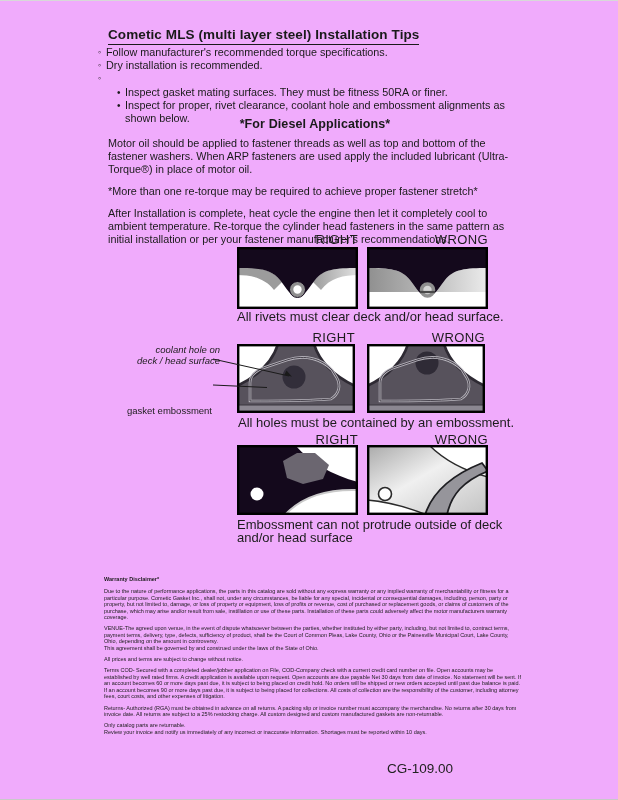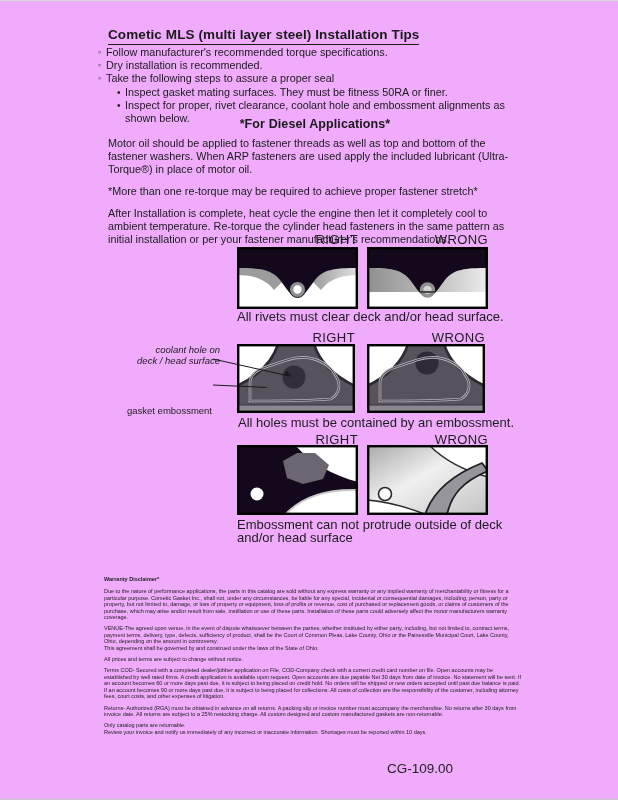--- a/index.html
+++ b/index.html
@@ -49,21 +49,20 @@
     <div class="b-item">
         <span class="marker">◦</span>
         <span>Follow manufacturer's recommended torque specifications.</span>
       </div>
     <div class="b-item">
         <span class="marker">◦</span>
         <span>Dry installation is recommended.</span>
       </div>
     <div class="b-item">
         <span class="marker">◦</span>
-        <span>Take the following steps to assure a proper seal</span>
       </div>
     <div class="b-item sub">
         <span class="marker">•</span>
         <span>Inspect gasket mating surfaces.  They must be fitness 50RA or finer.</span>
       </div>
     <div class="b-item sub">
         <span class="marker">•</span>
         <span>Inspect for proper, rivet clearance, coolant hole and embossment alignments as shown below.</span>
       </div>
   </div>

